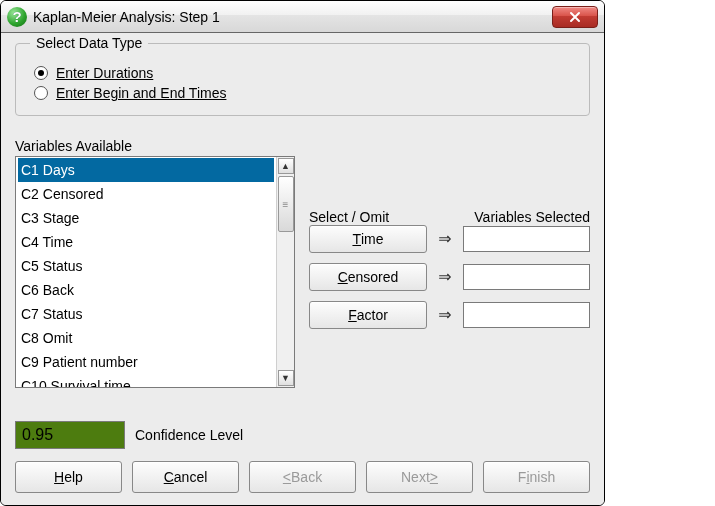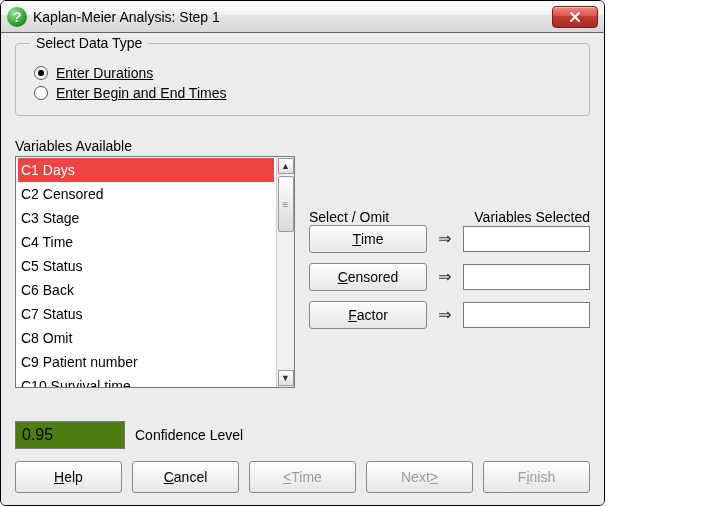--- a/index.html
+++ b/index.html
@@ -140,21 +140,21 @@
     overflow:hidden;
     padding:1px 2px;
   }
   .listbox .item {
     padding: 1px 3px;
     font-size:14px;
     line-height:22px;
     white-space:nowrap;
   }
   .listbox .item.selected {
-    background:#ef4444;
+    background:#0369a1;
     color:#fff;
   }
   .scrollbar {
     width:18px;
     background:#f0f0f0;
     border-left:1px solid #cfcfcf;
     display:flex;
     flex-direction:column;
     align-items:center;
   }
@@ -358,21 +358,21 @@
           <span>elp</span>
       </div>
       <div class="btn">
         <span></span>
           <span class="mnemonic">C</span>
           <span>ancel</span>
       </div>
       <div class="btn disabled">
         <span></span>
           <span class="mnemonic">&lt;</span>
-          <span> Time</span>
+          <span> Back</span>
       </div>
       <div class="btn disabled">
         <span>Next </span>
           <span class="mnemonic">&gt;</span>
           <span></span>
       </div>
       <div class="btn disabled">
         <span>F</span>
           <span class="mnemonic">i</span>
           <span>nish</span>

